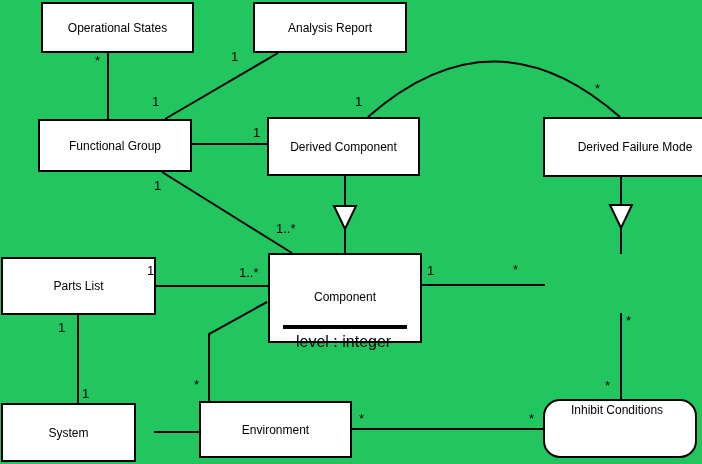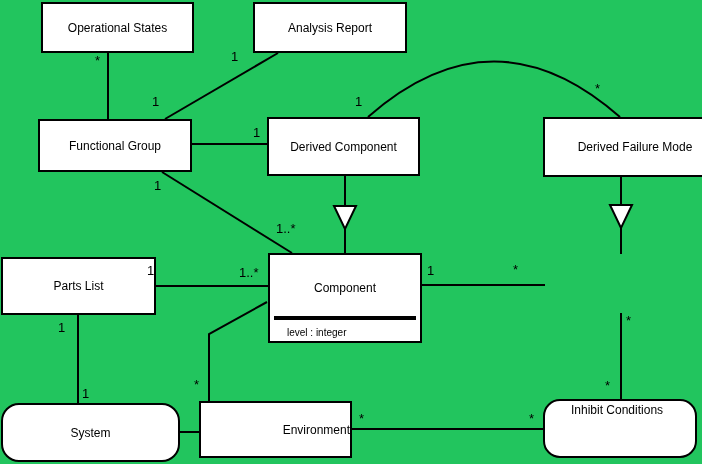--- a/index.html
+++ b/index.html
@@ -6,28 +6,28 @@
   .canvas {
     position:relative; width:702px; height:464px; background:#22c55e;
     font-family:"Liberation Sans", sans-serif; color:#000; overflow:hidden;
   }
   .wires { position:absolute; left:0; top:0; }
   .uml-class {
     position:absolute; box-sizing:border-box; border:2px solid #000; background:#fff;
     display:flex; align-items:center; justify-content:center;
     font-size:12px; text-align:center; line-height:14px;
   }
-  .uml-class--compound { display:block; padding:4px; }
+  .uml-class--compound { display:block; padding:13px; }
   .compartment-title {
     display:flex; align-items:center; justify-content:center;
     height:61px; box-sizing:border-box; border-bottom:4px solid #000;
   }
   .compartment-attrs {
     display:flex; align-items:center; height:25px;
-    padding-left:13px; font-size:10px; text-align:left;
+    padding-left:13px; font-size:16px; text-align:left;
   }
   .uml-class--wraptext {
     display:block; text-align:left; padding:2px 8px 0 26px; line-height:15px;
   }
   .mult { position:absolute; font-size:13px; line-height:13px; white-space:nowrap; }
 </style>
 </head>
 <body>
 
 <div class="canvas">
@@ -108,25 +108,25 @@
   <div class="uml-class uml-class--compound" style="left:268px; top:253px; width:154px; height:90px;">
     <div class="compartment-title">
       <span>Component</span>
     </div>
     <div class="compartment-attrs">
       <span>level : integer</span>
     </div>
   </div>
 
 
-  <div class="uml-class" style="left:1px; top:403px; width:179px; height:59px;border-radius:18px;">
+  <div class="uml-class" style="left:1px; top:403px; width:135px; height:59px;">
     <span>System</span>
   </div>
 
-  <div class="uml-class" style="left:199px; top:401px; width:153px; height:57px;justify-content:flex-end;">
+  <div class="uml-class" style="left:199px; top:401px; width:153px; height:57px;">
     <span>Environment</span>
   </div>
 
   <div class="uml-class uml-class--wraptext" style="left:543px; top:399px; width:154px; height:59px;border-radius:17px;">
     <span>Inhibit Conditions</span>
   </div>
 
   <span class="mult" style="left:95px;  top:54px;">*</span>
   <span class="mult" style="left:152px; top:95px;">1</span>
   <span class="mult" style="left:231px; top:50px;">1</span>

